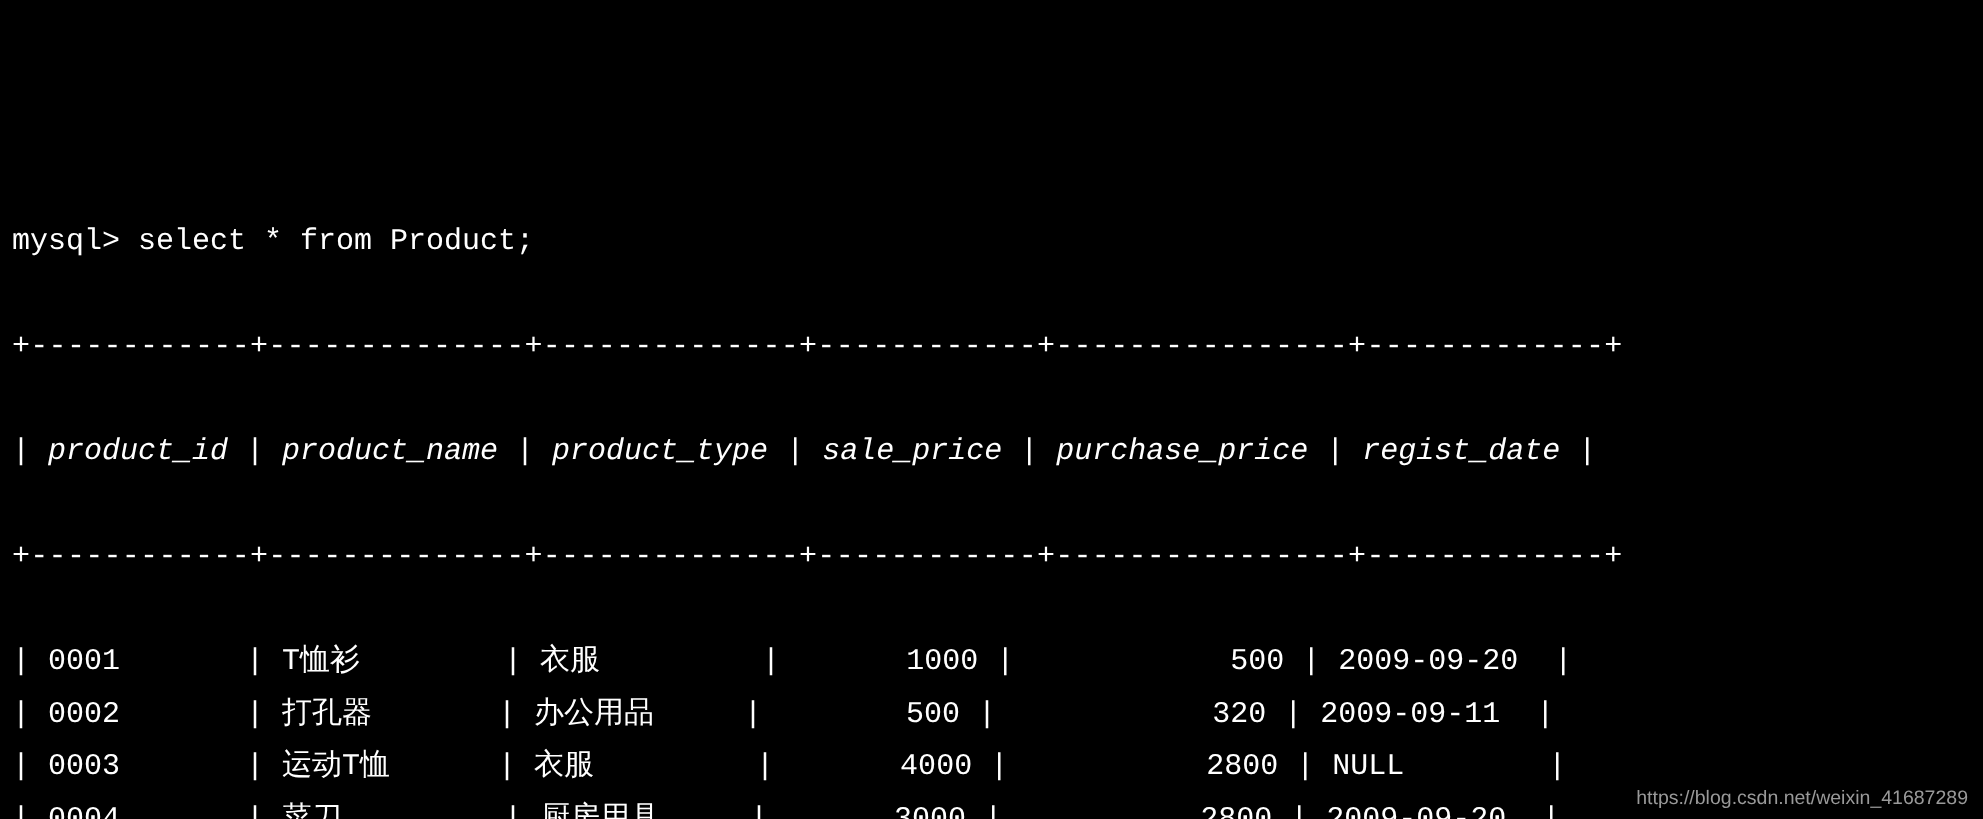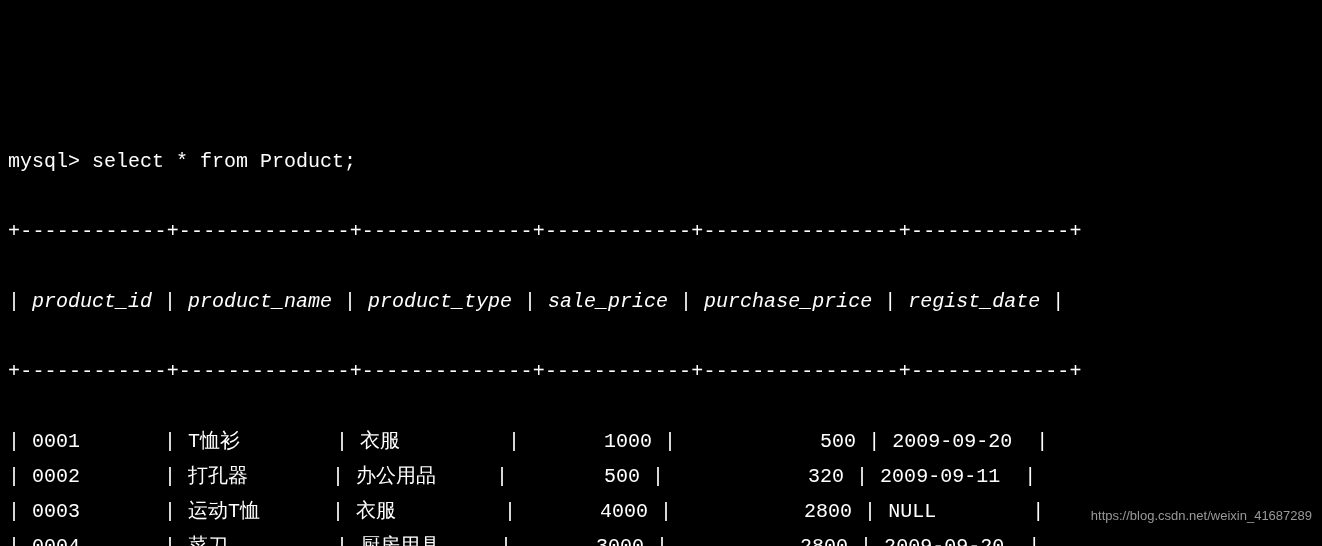--- a/index.html
+++ b/index.html
@@ -29,21 +29,21 @@
     }
     .header-line {
       white-space: pre;
       font-style: italic;
     }
     .data-line {
       white-space: pre;
     }
     .watermark {
       position: absolute;
-      bottom: 18px;
+      bottom: 2px;
       right: 10px;
       font-size: 13px;
       color: #999999;
       font-family: Arial, sans-serif;
       white-space: normal;
     }
   </style>
 </head>
 <body>
 

